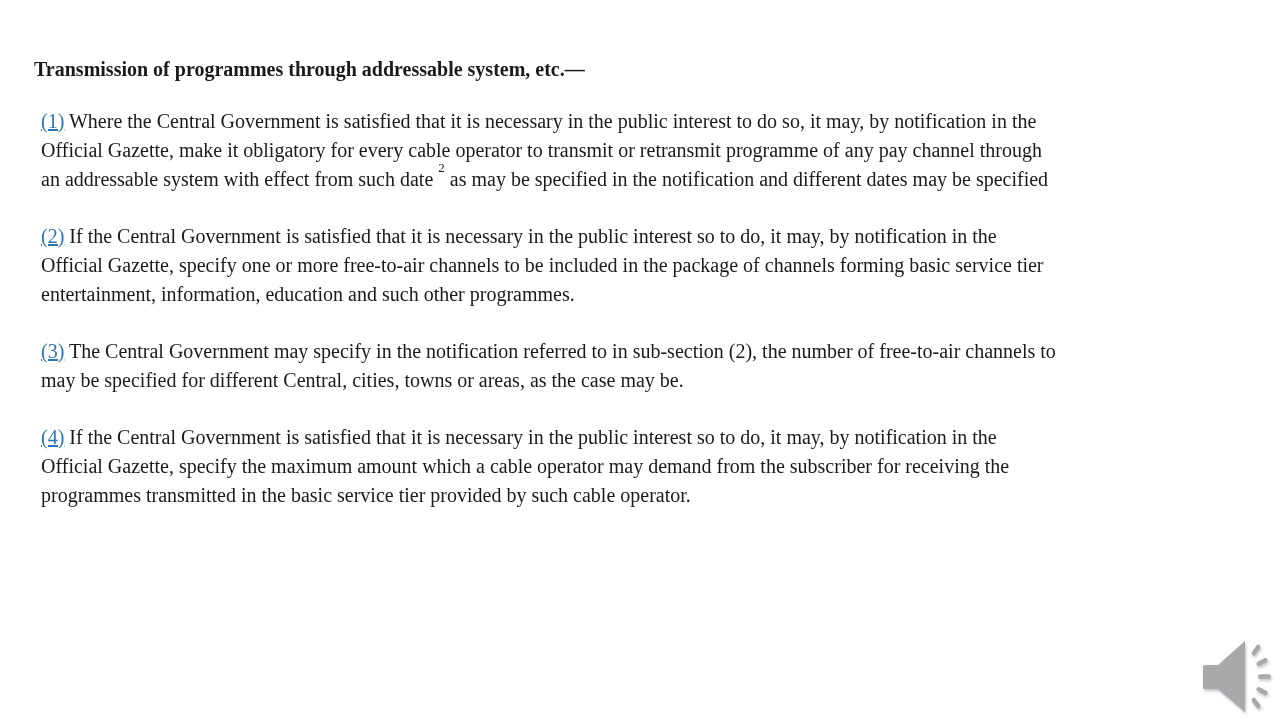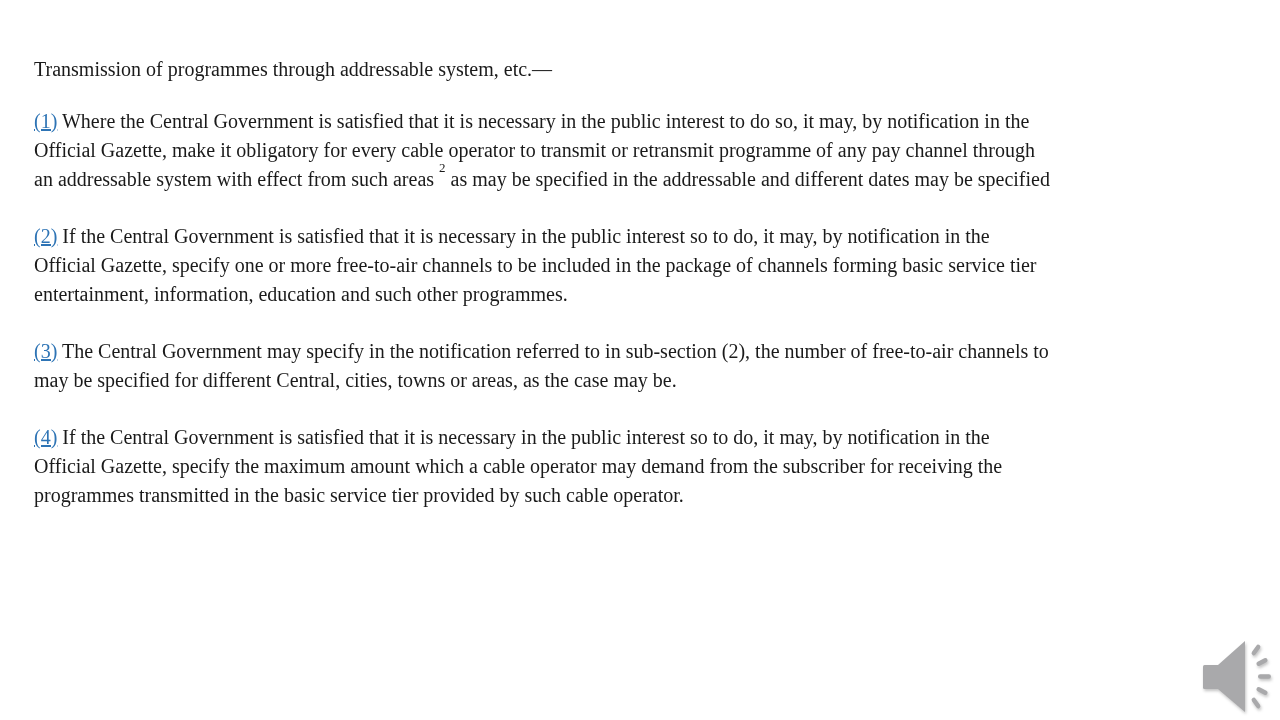--- a/index.html
+++ b/index.html
@@ -22,30 +22,31 @@
   }
   .content {
     position: absolute;
     left: 34px;
     top: 55px;
     right: 8px;
   }
   .title {
     font-size: 20px;
     line-height: 29px;
-    font-weight: normal;
+    font-weight: bold;
     white-space: nowrap;
   }
   .paragraphs { display: block; }
   .paragraph { margin: 28px 0 0 0; }
   .paragraph:first-child { margin-top: 23px; }
   .line {
     font-size: 20px;
     line-height: 29px;
     white-space: nowrap;
+    margin-left: 7px;
   }
   .marker {
     color: var(--link-color);
     text-decoration: underline;
     cursor: pointer;
   }
   .fn-sup {
     font-size: 13px;
     position: relative;
     top: -6px;
@@ -69,21 +70,21 @@
 </head>
 <body>
 
 <div class="slide">
   <div class="content">
     <h1 class="title">Transmission of programmes through addressable system, etc.—</h1>
     <div class="paragraphs" id="paragraphs">
         <div class="paragraph">
           <div class="line"><a class="marker" href="#">(1)</a><span> Where the Central Government is satisfied that it is necessary in the public interest to do so, it may, by notification in the</span></div>
           <div class="line"><span>Official Gazette, make it obligatory for every cable operator to transmit or retransmit programme of any pay channel through</span></div>
-          <div class="line"><span>an addressable system with effect from such areas </span><sup class="fn-sup">2</sup><span> as may be specified in the addressable and different dates may be specified</span></div>
+          <div class="line"><span>an addressable system with effect from such date </span><sup class="fn-sup">2</sup><span> as may be specified in the notification and different dates may be specified</span></div>
         </div>
         <div class="paragraph">
           <div class="line"><a class="marker" href="#">(2)</a><span> If the Central Government is satisfied that it is necessary in the public interest so to do, it may, by notification in the</span></div>
           <div class="line"><span>Official Gazette, specify one or more free-to-air channels to be included in the package of channels forming basic service tier</span></div>
           <div class="line"><span>entertainment, information, education and such other programmes.</span></div>
         </div>
         <div class="paragraph">
           <div class="line"><a class="marker" href="#">(3)</a><span> The Central Government may specify in the notification referred to in sub-section (2), the number of free-to-air channels to</span></div>
           <div class="line"><span>may be specified for different Central, cities, towns or areas, as the case may be.</span></div>
         </div>

